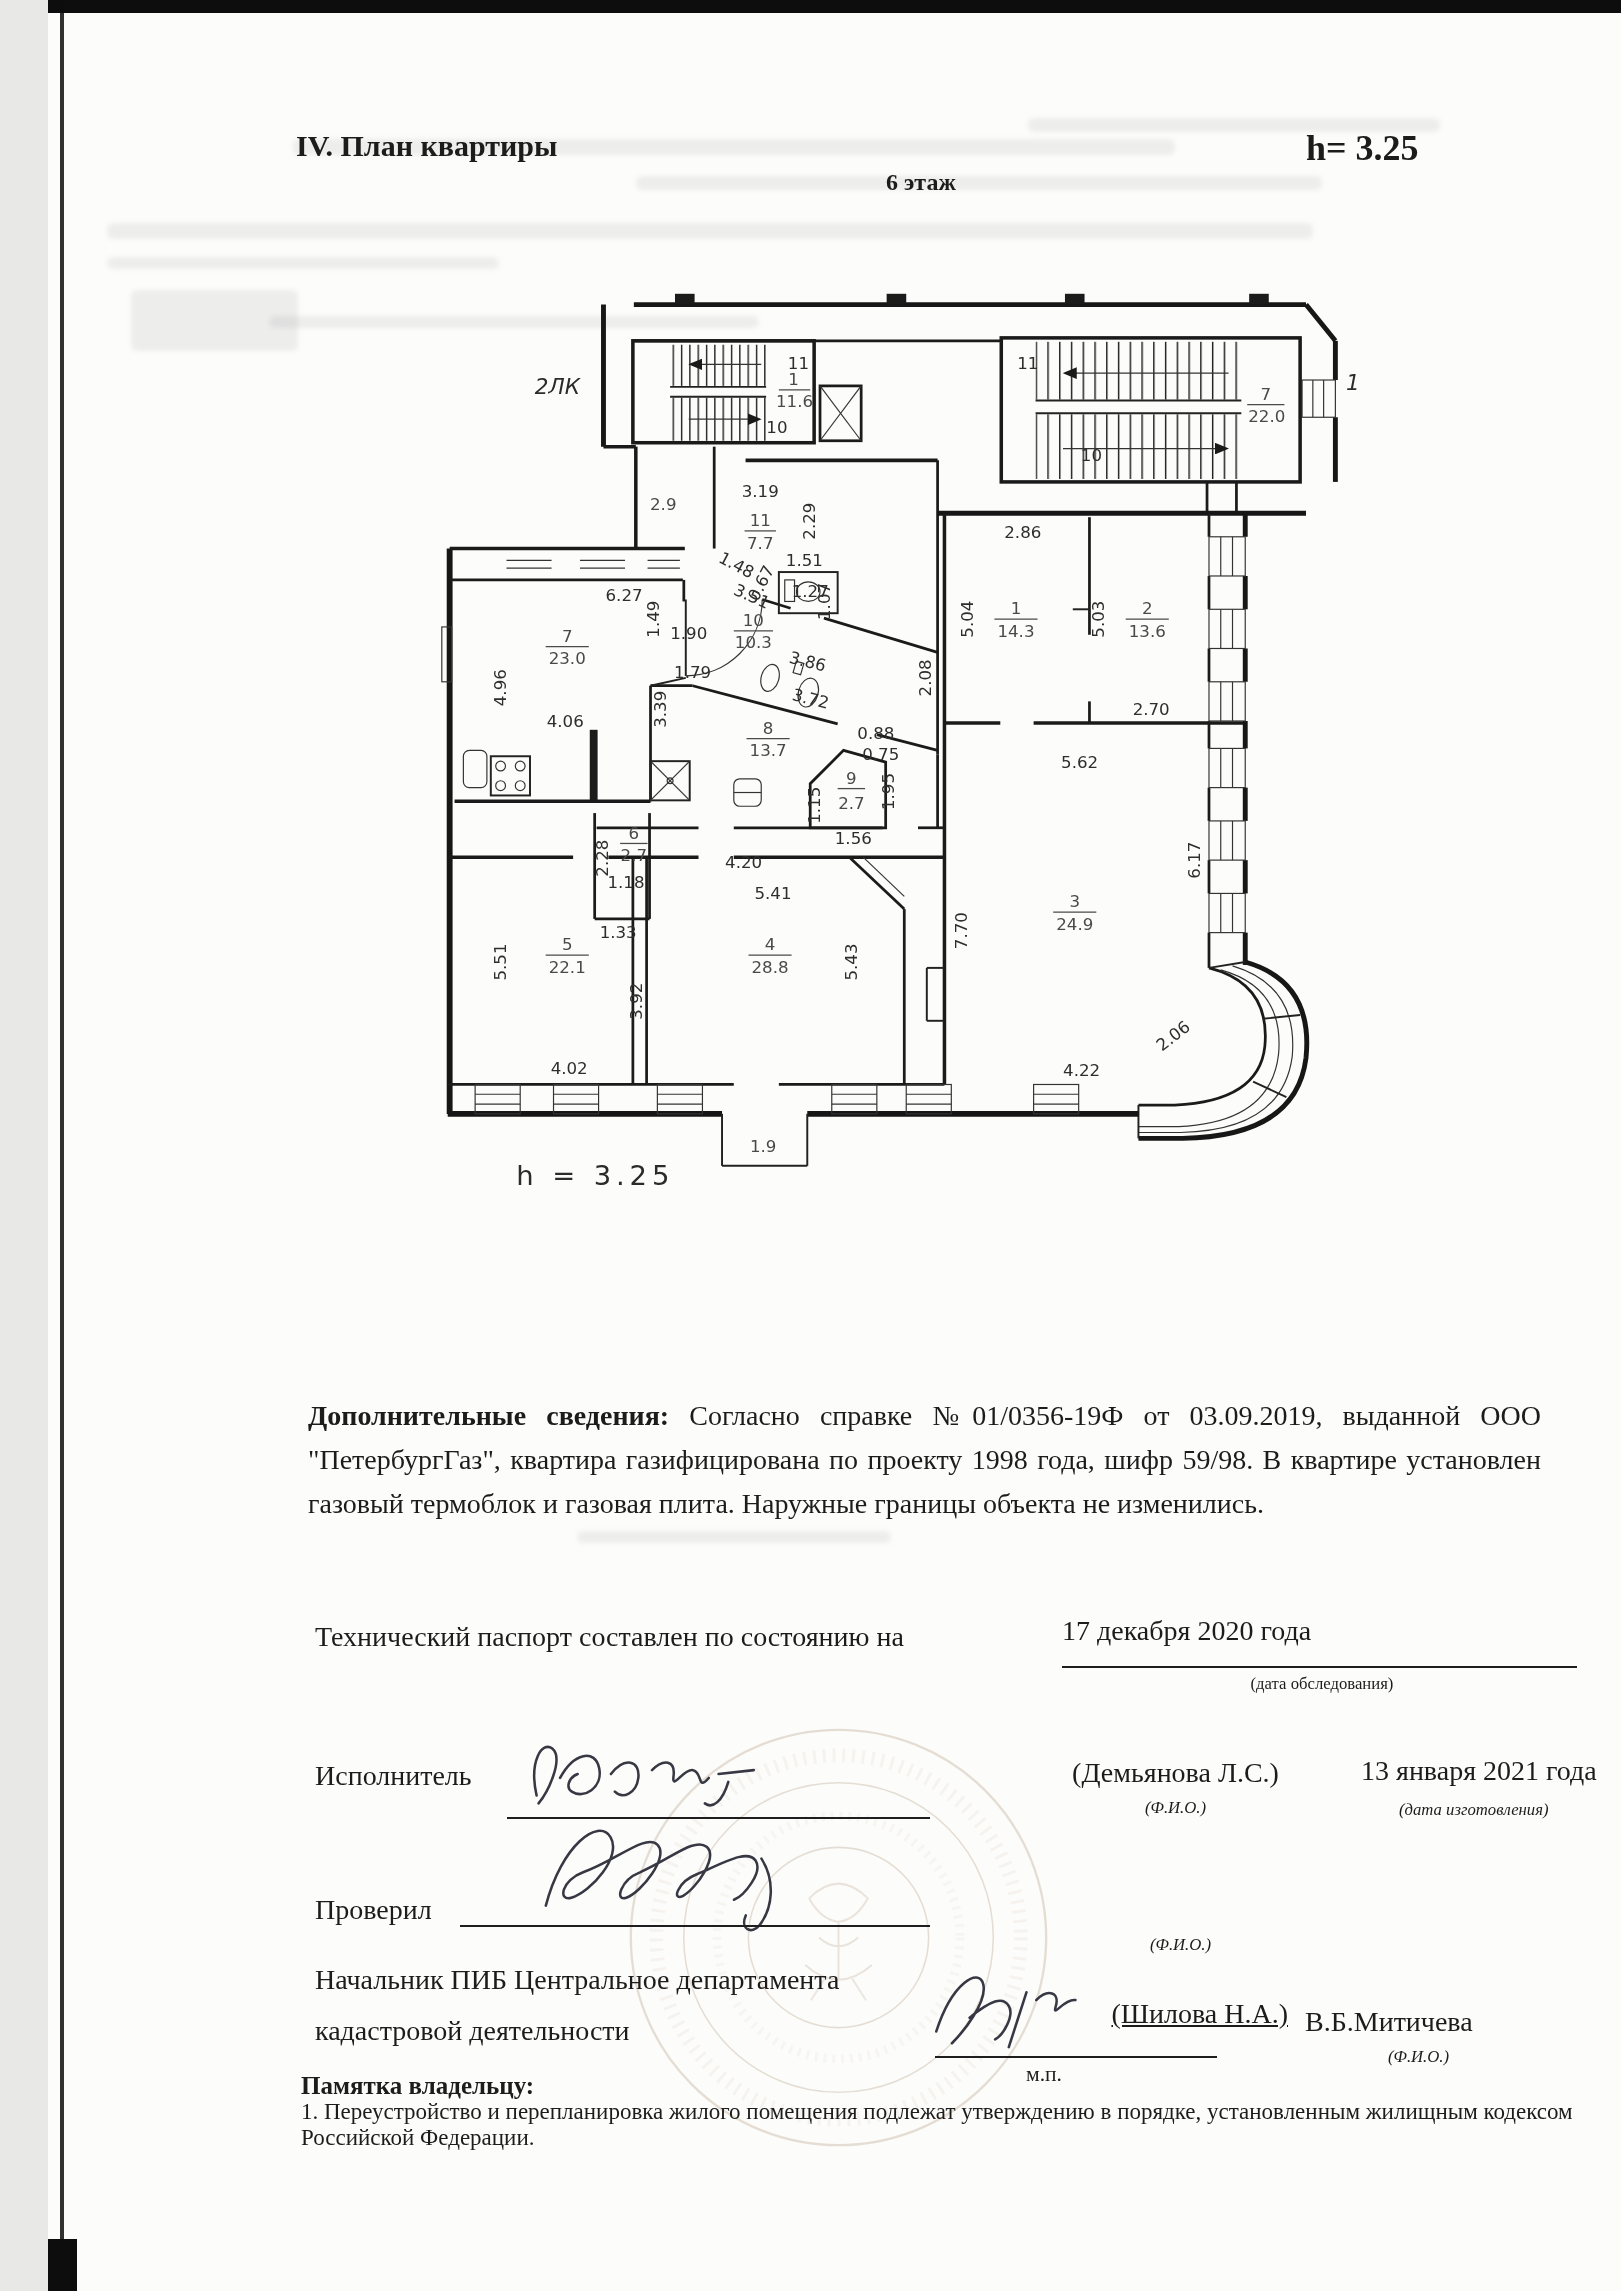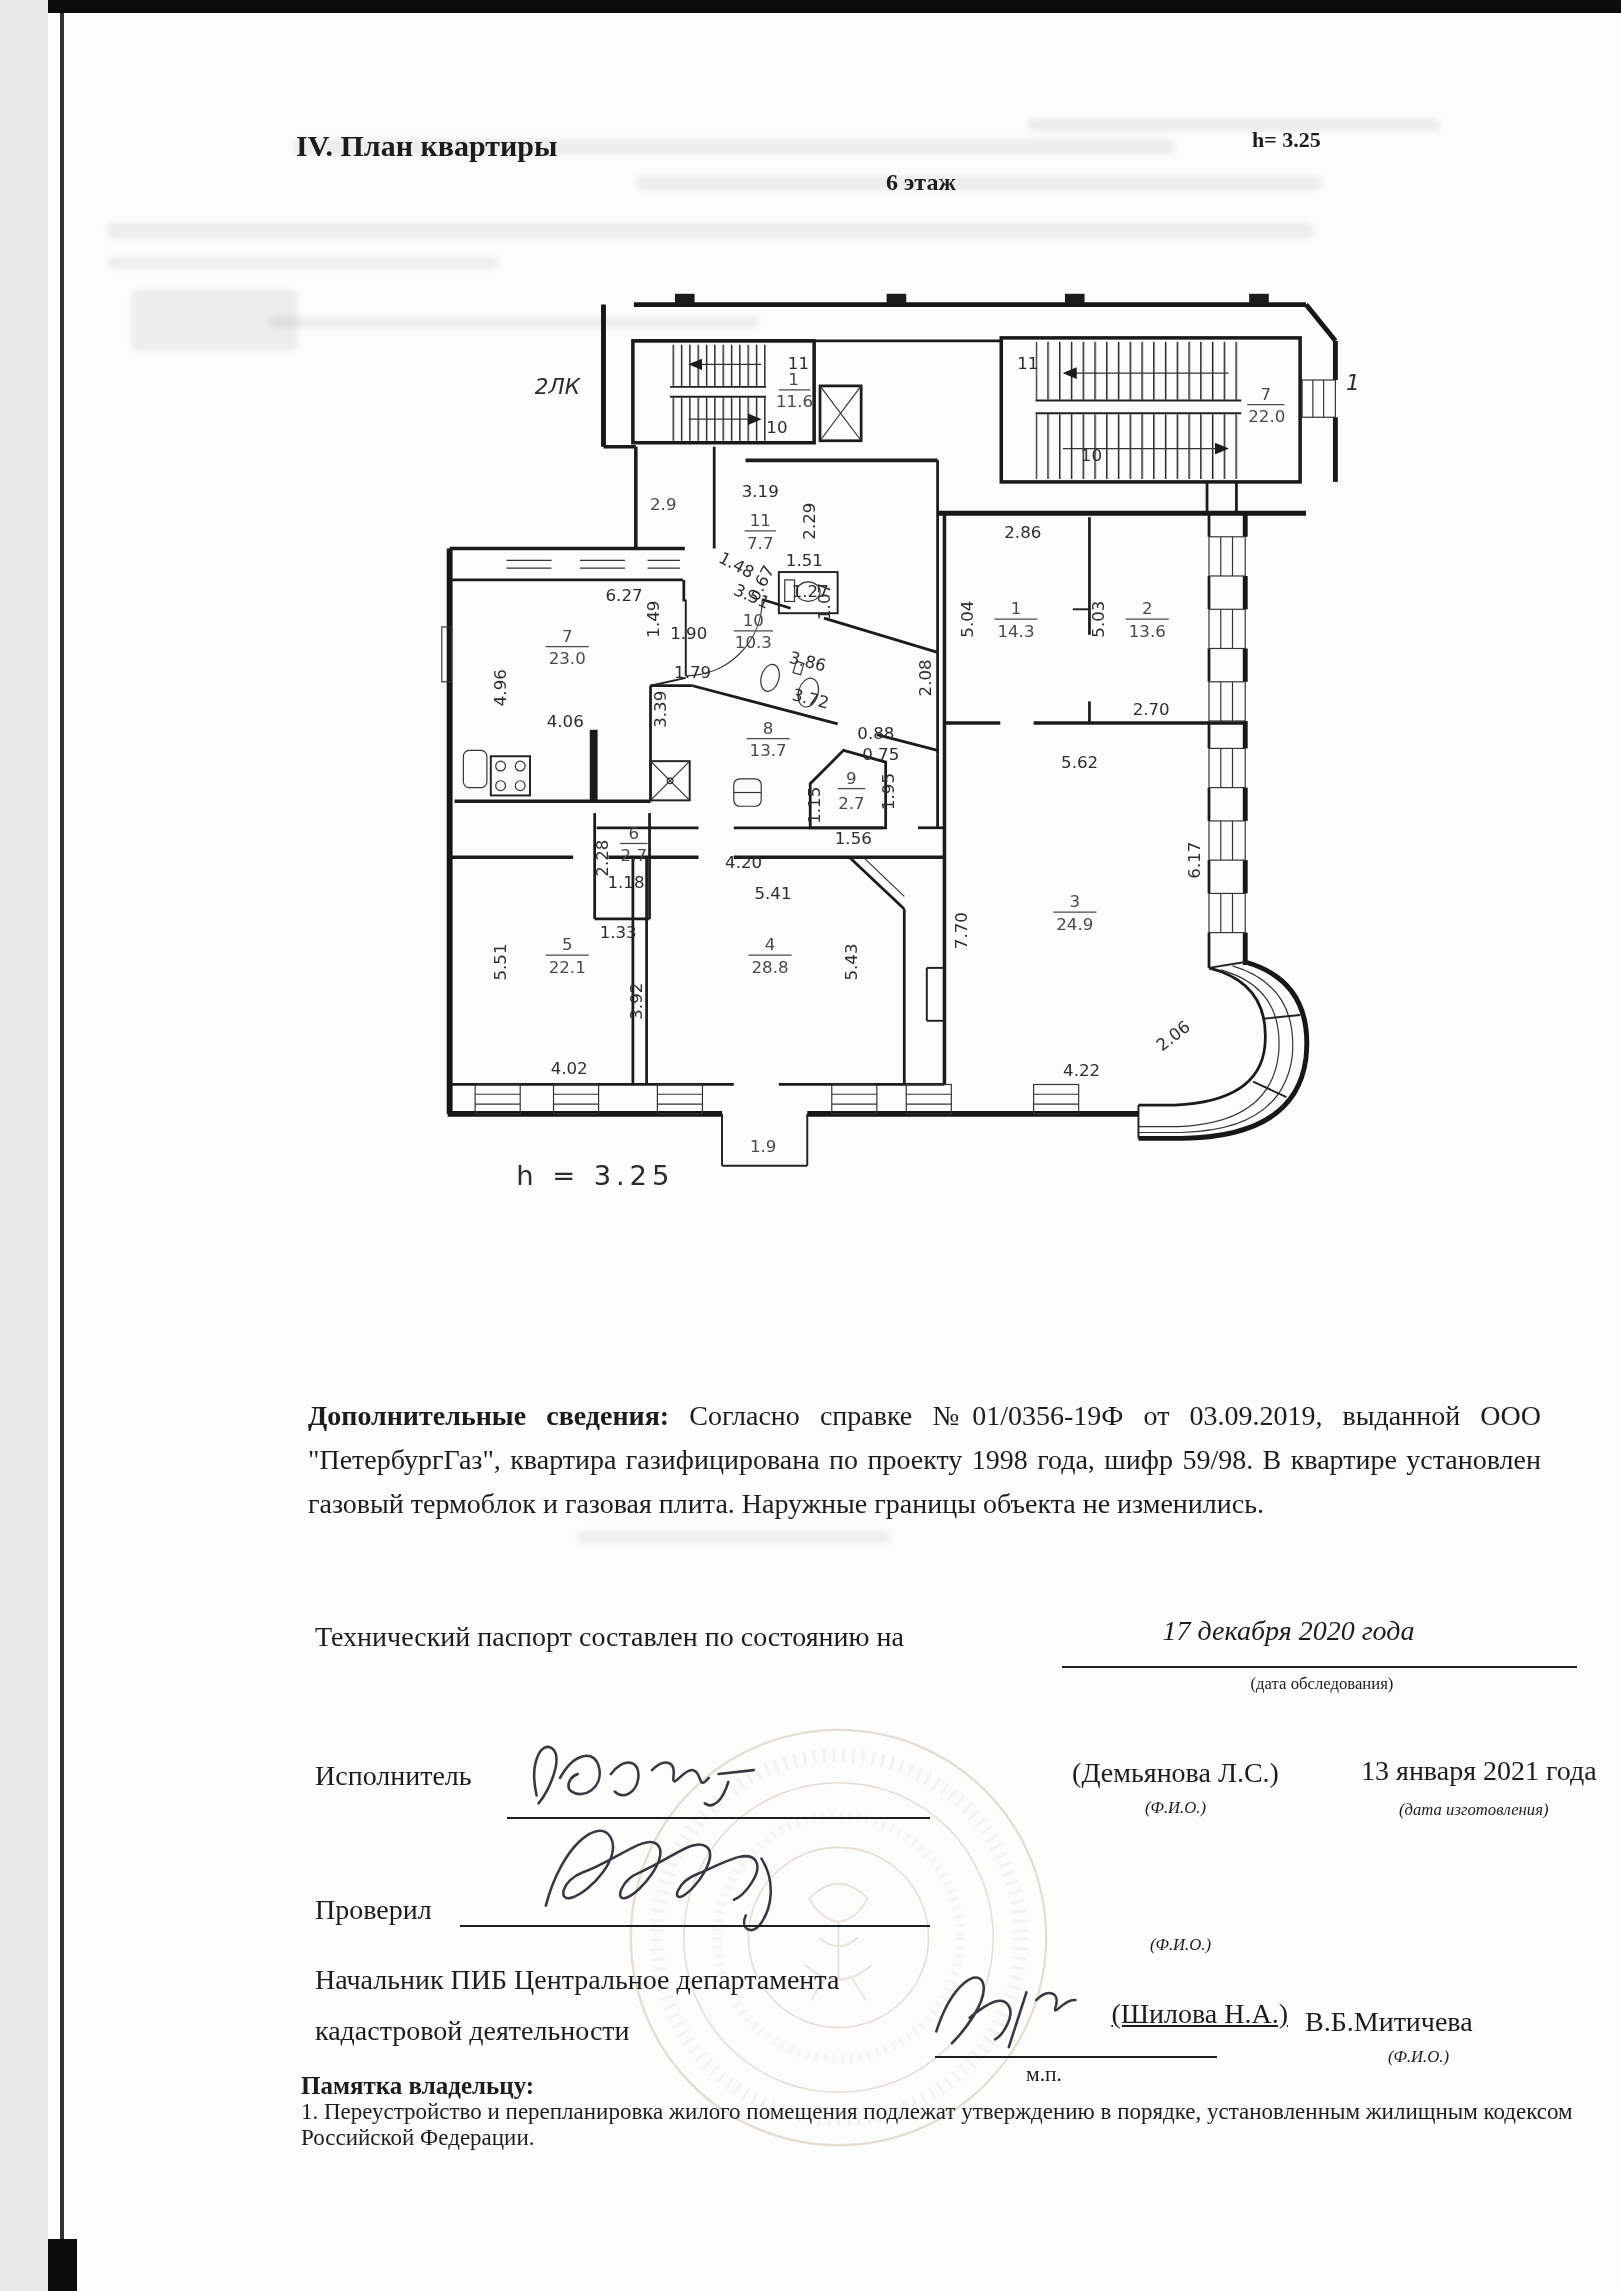--- a/index.html
+++ b/index.html
@@ -40,21 +40,21 @@
   <div class="abs smudge" style="left:245px;top:139px;width:882px;height:15.7px;"></div>
   <div class="abs smudge" style="left:980px;top:118px;width:412px;height:13.7px;"></div>
   <div class="abs smudge" style="left:588px;top:176px;width:686px;height:13.7px;"></div>
   <div class="abs smudge" style="left:59px;top:223px;width:1206px;height:15.7px;"></div>
   <div class="abs smudge" style="left:59px;top:257px;width:392px;height:11.8px;"></div>
   <div class="abs smudge" style="left:83px;top:290px;width:167px;height:61px;"></div>
   <div class="abs smudge" style="left:221px;top:316px;width:490px;height:11.8px;"></div>
   <div class="abs smudge" style="left:529px;top:1531px;width:314px;height:11.8px;"></div>
 
   <div class="abs b" style="left:248px;top:129px;font-size:30px;">IV. План квартиры</div>
-  <div class="abs b" style="left:1204px;top:127px;font-size:22px;">h= 3.25</div>
+  <div class="abs b" style="left:1258px;top:127px;font-size:36px;">h= 3.25</div>
   <div class="abs b" style="left:838px;top:169px;font-size:24px;text-align:center;">6 этаж</div>
 
   <svg class="abs" style="left:380px;top:284px;" width="931" height="921" viewBox="388 290 950 940">
     <defs>
       <pattern id="tr8" width="8.5" height="6" patternUnits="userSpaceOnUse">
         <line x1="0.7" y1="0" x2="0.7" y2="6" stroke="#1a1a1a" stroke-width="1.4"></line>
       </pattern>
       <pattern id="tr12" width="12" height="6" patternUnits="userSpaceOnUse">
         <line x1="0.7" y1="0" x2="0.7" y2="6" stroke="#1a1a1a" stroke-width="1.5"></line>
       </pattern>
@@ -370,21 +370,21 @@
       <circle cx="220" cy="220" r="158" stroke-width="1.6"></circle>
       <circle cx="220" cy="220" r="92" stroke-width="1.6"></circle>
       <circle cx="220" cy="220" r="186" stroke-width="14" stroke-dasharray="3 7" opacity=".28"></circle>
       <circle cx="220" cy="220" r="124" stroke-width="9" stroke-dasharray="3 6" opacity=".22"></circle>
       <path d="M190,180 q30,-30 60,0 q-12,22 -30,24 q-18,-2 -30,-24 M200,220 q20,18 40,0 M186,248 q34,30 68,0 M220,204 v60" stroke-width="2" opacity=".8"></path>
       <path d="M206,262 l-14,22 M234,262 l14,22" stroke-width="2" opacity=".7"></path>
     </g>
   </svg>
 
   <div class="abs ser29" style="left:267px;top:1615px;">Технический паспорт составлен по состоянию на</div>
-  <div class="abs ser29" style="left:983px;top:1609px;width:515px;text-align:center;font-style:italic;">17 декабря 2020 года</div>
+  <div class="abs ser29" style="left:1014px;top:1609px;width:515px;">17 декабря 2020 года</div>
   <div class="abs uline" style="left:1014px;top:1666px;width:515px;"></div>
   <div class="abs cap" style="left:1127px;top:1674px;width:294px;text-align:center;">(дата обследования)</div>
 
   <div class="abs ser29" style="left:267px;top:1754px;">Исполнитель</div>
   <svg class="abs sig" style="left:461px;top:1731px;" width="333" height="90" viewBox="0 0 340 92">
     <path d="M28,66 C20,30 34,10 44,18 C56,28 40,62 30,74 M52,48 C66,22 88,18 92,38 C96,58 76,70 64,62 C58,58 60,48 70,44 M104,44 C118,26 134,30 132,48 C130,64 116,70 108,62 M146,40 C158,28 170,30 168,46 C166,62 178,38 188,40 C198,42 192,62 204,48 M214,44 l36,-4 M224,52 C218,72 208,80 200,74"></path>
   </svg>
   <div class="abs uline" style="left:459px;top:1817px;width:423px;"></div>
   <div class="abs ser29" style="left:1000px;top:1751px;width:255px;text-align:center;">(Демьянова Л.С.)</div>
   <div class="abs cap ital" style="left:1049px;top:1798px;width:157px;text-align:center;">(Ф.И.О.)</div>

